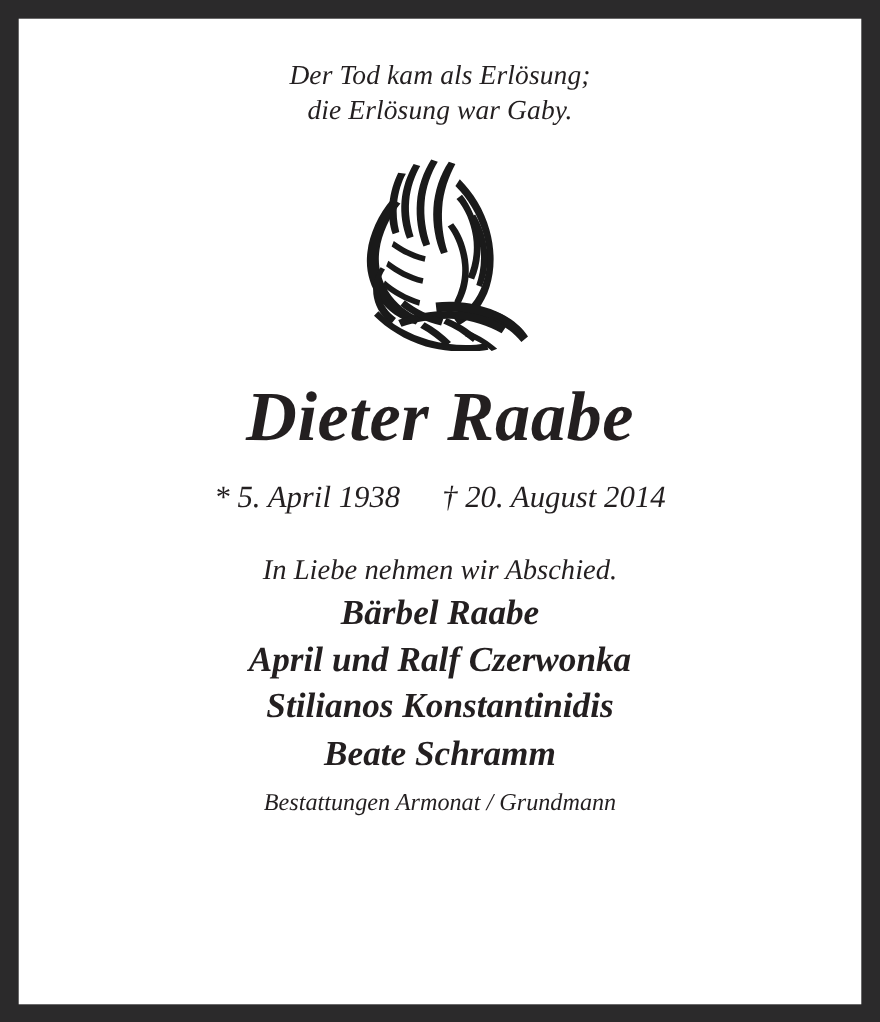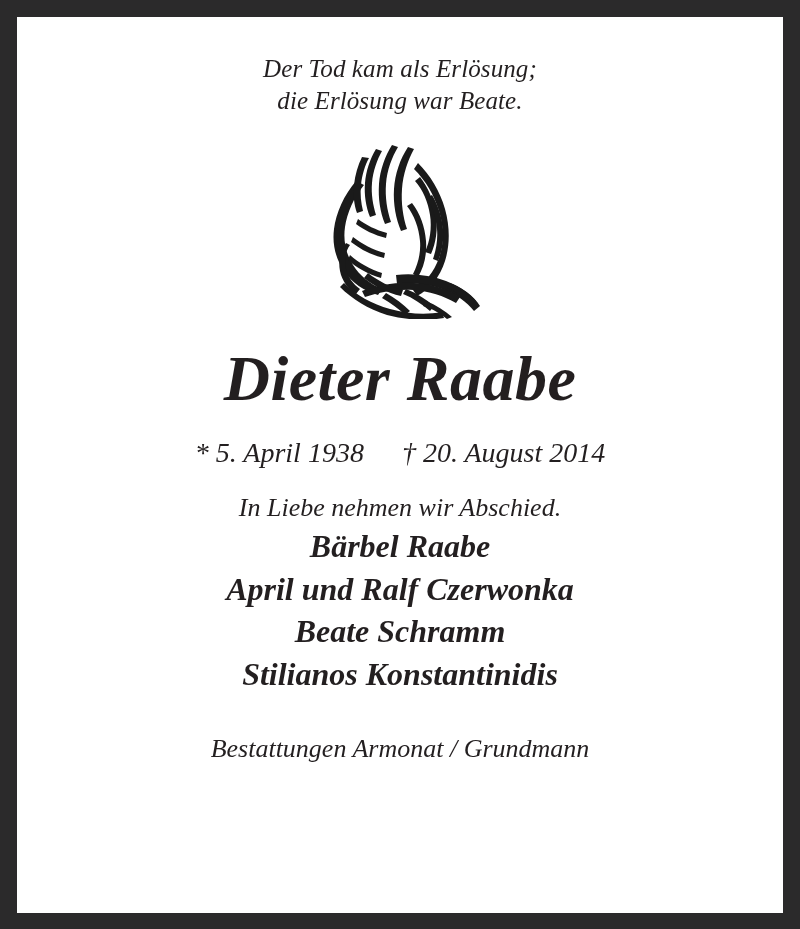--- a/index.html
+++ b/index.html
@@ -83,20 +83,21 @@
   .mourners {
     margin-top: 22px;
     text-align: center;
     color: #231f20;
   }
   .mourners-intro {
     font-style: italic;
     font-size: 26px;
     line-height: 1.32;
     white-space: nowrap;
+    margin-top: 10px;
   }
   .mourner {
     font-style: italic;
     font-weight: bold;
     font-size: 32px;
     line-height: 1.33;
     white-space: nowrap;
   }
 
   
@@ -106,38 +107,38 @@
     font-style: italic;
     font-size: 25px;
     line-height: 1.34;
     color: #231f20;
     width: 716px;
   }
   .service-details .line { display: block; white-space: nowrap; }
 
   
   .funeral-home {
-    margin-top: 36px;
-    text-align: center;
-    font-style: italic;
-    font-size: 26px;
+    margin-top: 8px;
+    text-align: center;
+    font-style: italic;
+    font-size: 22px;
     line-height: 1.34;
     color: #231f20;
   }
   .funeral-home .line { display: block; white-space: nowrap; }
 </style>
 </head>
 <body>
 
 <div class="notice-frame">
   <div class="notice-card">
 
     <div class="epigraph">
       <span class="line">Der Tod kam als Erlösung;</span>
-      <span class="line">die Erlösung war Beate.</span>
+      <span class="line">die Erlösung war Gaby.</span>
     </div>
 
     <div class="emblem">
       <svg viewBox="0 0 200 186" xmlns="http://www.w3.org/2000/svg" aria-hidden="true">
         <g fill="#1a1a1a">
 
           <path d="M56 48 C44 62 36 80 34 96 C32 112 36 126 44 138 C52 150 64 158 78 162
                    L82 156 C70 151 60 143 53 132 C46 121 43 108 45 94
                    C47 80 54 64 64 52 Z"></path>
 
@@ -200,22 +201,22 @@
       <span>5. April 1938</span>
       <span class="gap"></span>
       <span>†</span>
       <span>20. August 2014</span>
     </div>
 
     <div class="mourners">
       <div class="mourners-intro">In Liebe nehmen wir Abschied.</div>
       <div class="mourner">Bärbel Raabe</div>
       <div class="mourner">April und Ralf Czerwonka</div>
+      <div class="mourner">Stilianos Konstantinidis</div>
       <div class="mourner">Beate Schramm</div>
-      <div class="mourner">Stilianos Konstantinidis</div>
     </div>
 
 
     <div class="funeral-home">
       <span class="line">Bestattungen Armonat / Grundmann</span>
     </div>
 
   </div>
 </div>
 

